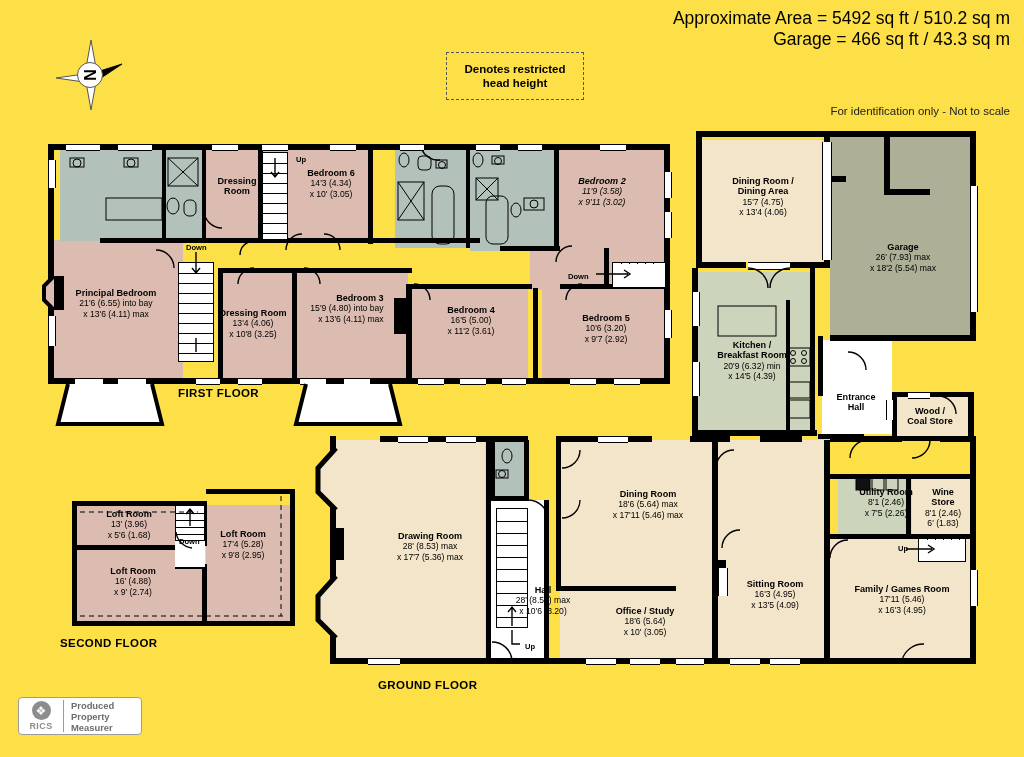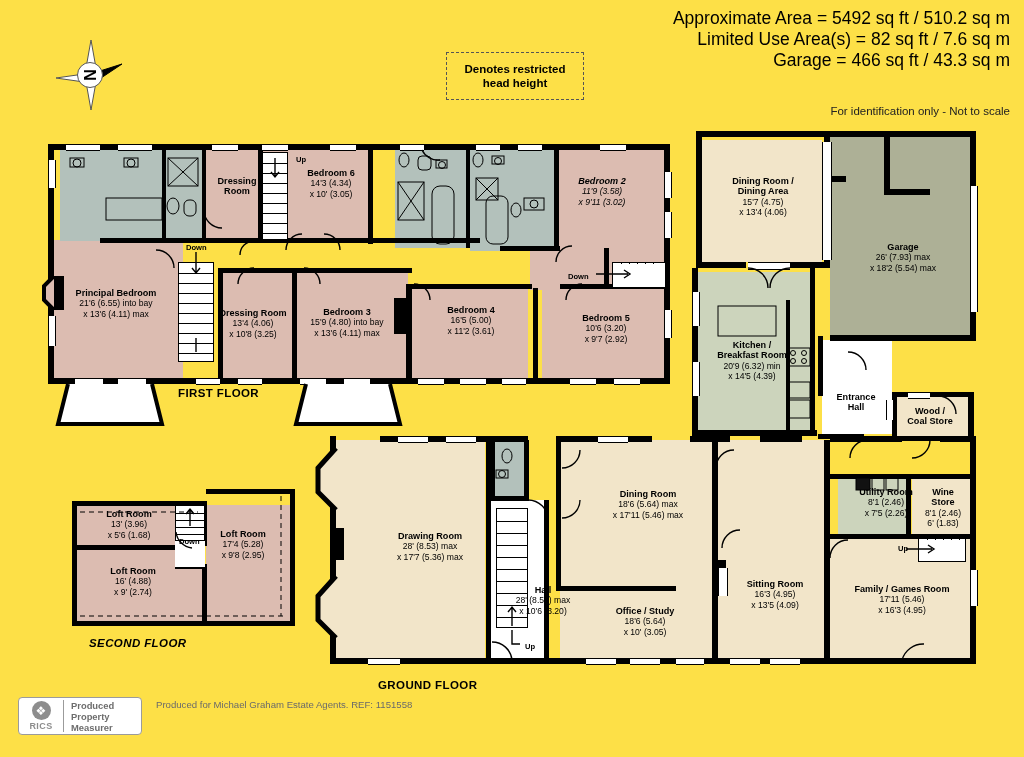--- a/index.html
+++ b/index.html
@@ -100,21 +100,20 @@
   #disclaimer{position:absolute;left:138px;top:2px;font-size:9.6px;line-height:12.4px;color:#6a6a6a;}
   #disclaimer .dl{white-space:nowrap;}
 </style>
 </head>
 <body>
 
 <div id="page">
 
   <div id="areas">
     <div class="line">Approximate Area = 5492 sq ft / 510.2 sq m</div>
-    <div class="line">Limited Use Area(s) = 82 sq ft / 7.6 sq m</div>
     <div class="line">Garage = 466 sq ft / 43.3 sq m</div>
   </div>
   <div id="ident">For identification only - Not to scale</div>
 
   <div id="compass">
     <svg width="74" height="74" viewBox="0 0 74 74">
       <polygon points="37,2 42,30 37,37 32,30" fill="#fff" stroke="#555" stroke-width="1"></polygon>
       <polygon points="37,72 42,44 37,37 32,44" fill="#fff" stroke="#555" stroke-width="1"></polygon>
       <polygon points="2,40 30,36 37,37 30,44" fill="#fff" stroke="#555" stroke-width="1"></polygon>
       <polygon points="68,26 46,33 37,37 47,40" fill="#000" stroke="#000" stroke-width="1"></polygon>
@@ -242,21 +241,21 @@
   <div class="lbl" style="left:602px;top:176px;font-style:italic;">
     <b>Bedroom 2</b>
     <span>11'9 (3.58)</span>
     <span>x 9'11 (3.02)</span>
   </div>
   <div class="lbl" style="left:253px;top:308px;">
     <b>Dressing Room</b>
     <span>13'4 (4.06)</span>
     <span>x 10'8 (3.25)</span>
   </div>
-  <div class="lbl" style="left:347px;top:307px;">
+  <div class="lbl" style="left:347px;top:293px;text-align:right;">
     <b>Bedroom 3</b>
     <span>15'9 (4.80) into bay</span>
     <span>x 13'6 (4.11) max</span>
   </div>
   <div class="lbl" style="left:471px;top:305px;">
     <b>Bedroom 4</b>
     <span>16'5 (5.00)</span>
     <span>x 11'2 (3.61)</span>
   </div>
   <div class="lbl" style="left:606px;top:313px;">
@@ -305,21 +304,21 @@
     <b>Loft Room</b>
     <span>16' (4.88)</span>
     <span>x 9' (2.74)</span>
   </div>
   <div class="lbl" style="left:243px;top:529px;">
     <b>Loft Room</b>
     <span>17'4 (5.28)</span>
     <span>x 9'8 (2.95)</span>
   </div>
   <div class="tag" style="left:179px;top:537px;">Down</div>
-  <div class="flr" style="left:89px;top:637px;font-style:italic;">SECOND FLOOR</div>
+  <div class="flr" style="left:60px;top:637px;">SECOND FLOOR</div>
 
   <div class="room" style="left:700px;top:140px;width:122px;height:122px;background:#f2e5c9;"></div>
   <div class="room" style="left:830px;top:135px;width:145px;height:200px;background:#adb096;"></div>
   <div class="room" style="left:830px;top:135px;width:58px;height:60px;background:#adb096;"></div>
   <div class="room" style="left:696px;top:272px;width:118px;height:160px;background:#ccd4bc;"></div>
   <div class="room" style="left:822px;top:340px;width:70px;height:94px;background:#ffffff;"></div>
   <div class="room" style="left:896px;top:396px;width:72px;height:44px;background:#f2e5c9;"></div>
 
   <div class="wall" style="left:700px;top:131px;width:276px;height:6px;"></div>
   <div class="wall" style="left:970px;top:131px;width:6px;height:210px;"></div>
@@ -605,17 +604,16 @@
         <div class="circ">❖</div>
         <div class="nm">RICS</div>
       </div>
       <div id="ricstxt">
         <div>Produced</div>
         <div>Property</div>
         <div>Measurer</div>
       </div>
     </div>
     <div id="disclaimer">
-      <div class="dl">Produced for Michael Graham Estate Agents.   REF: 1151558</div>
     </div>
   </div>
 
 </div>
 
 </body></html>

